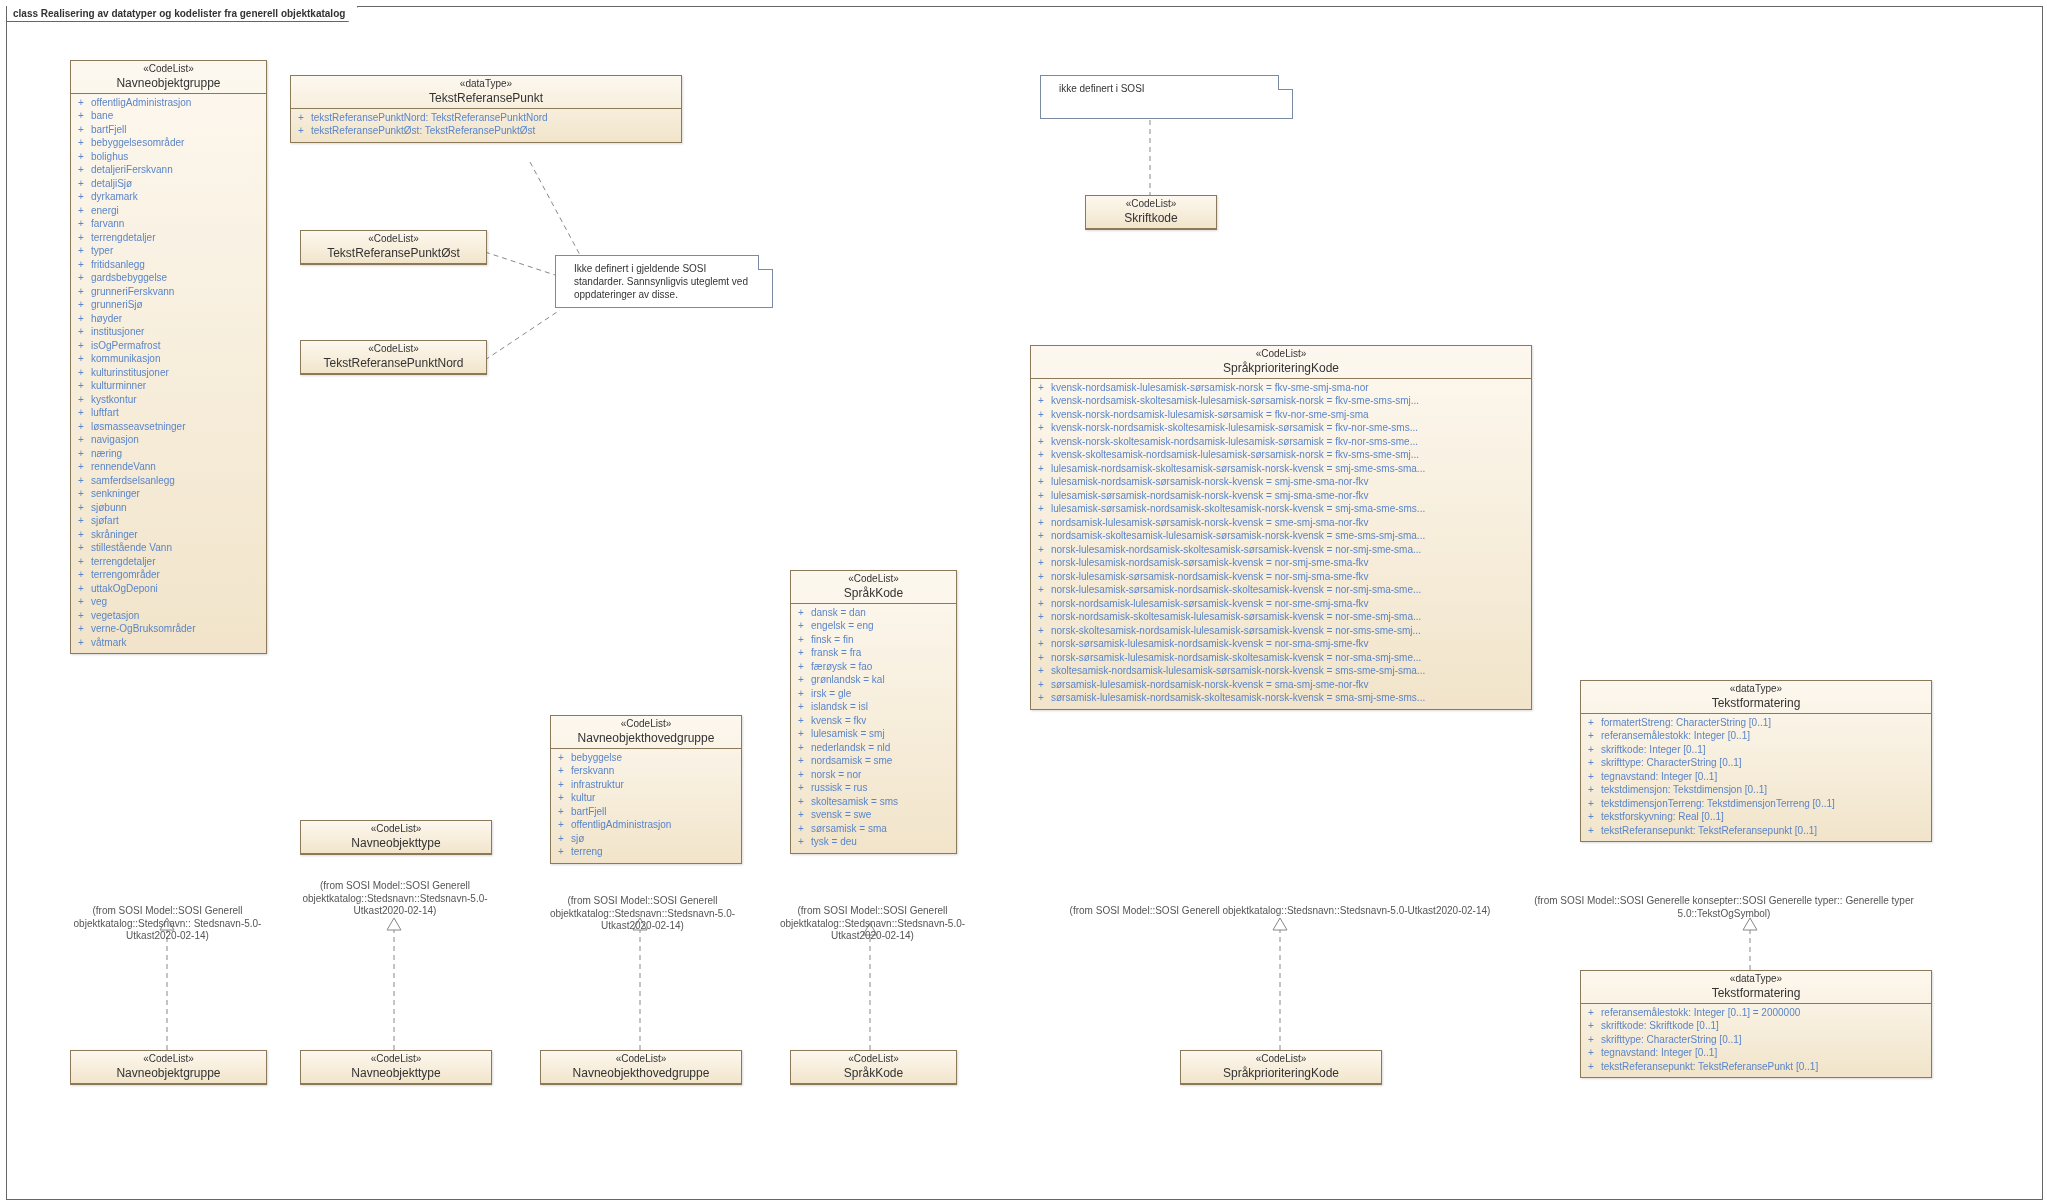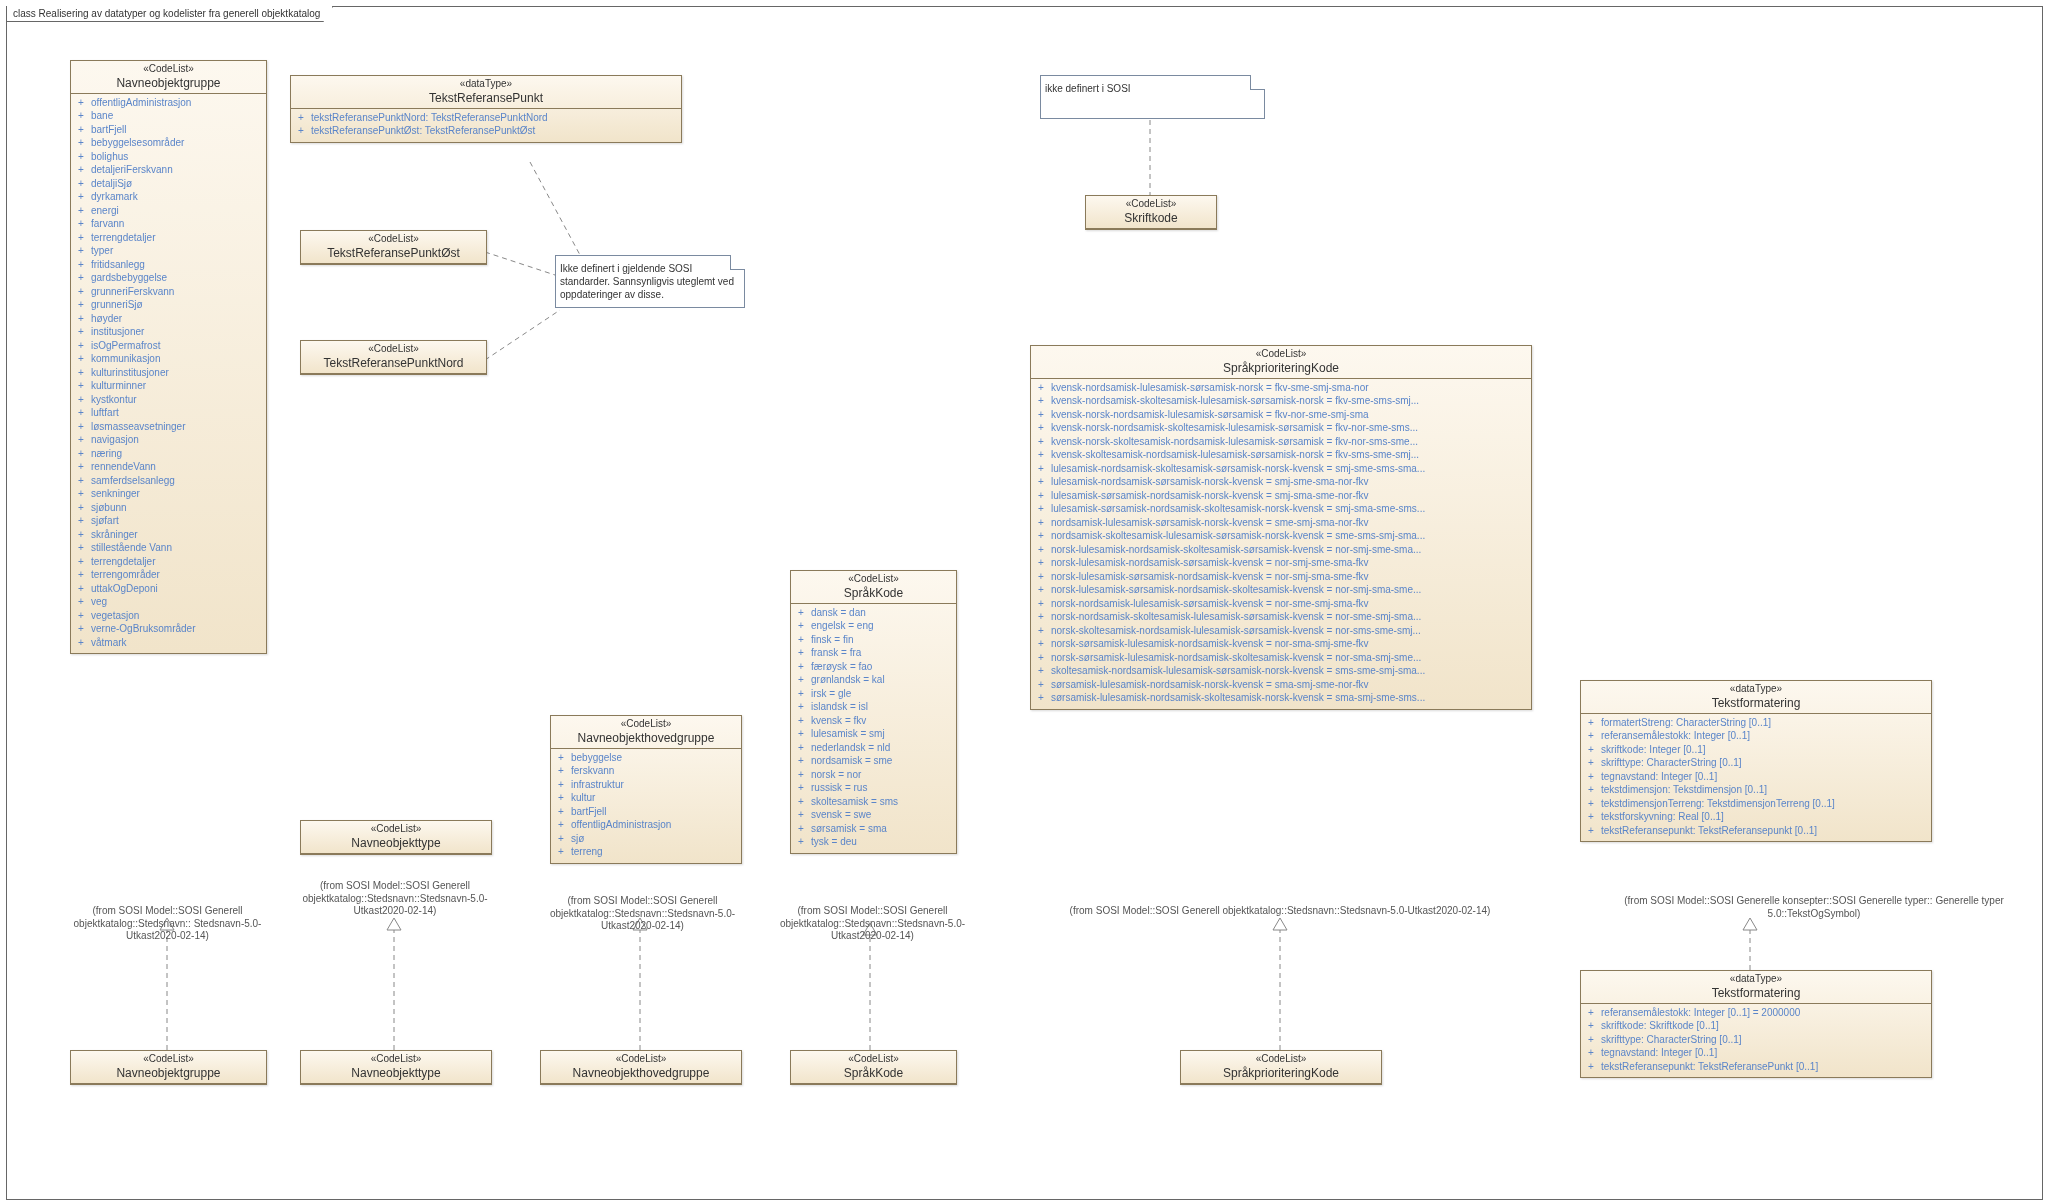--- a/index.html
+++ b/index.html
@@ -1,27 +1,27 @@
 <!DOCTYPE html>
 <html><head>
 <meta charset="utf-8">
 <style>
 html,body{margin:0;padding:0;background:#fff;font-family:"Segoe UI",Arial,sans-serif;font-size:10px;color:#333}
 .stage{position:relative;width:2047px;height:1204px}
 .frame{position:absolute;left:6px;top:6px;width:2035px;height:1192px;border:1px solid #666}
-.frame-title{position:absolute;left:-1px;top:-1px;border:1px solid #666;border-top:none;border-bottom-right-radius:0;padding:2px 12px 2px 6px;background:#fff;font-weight:normal;clip-path:polygon(0 0,100% 0,calc(100% - 10px) 100%,0 100%)}
+.frame-title{position:absolute;left:-1px;top:-1px;border:1px solid #666;border-top:none;border-bottom-right-radius:0;padding:2px 12px 2px 6px;background:#fff;font-weight:bold;clip-path:polygon(0 0,100% 0,calc(100% - 10px) 100%,0 100%)}
 .box{position:absolute;border:1px solid #8a7a5a;background:linear-gradient(#fdf8ef,#f1e4ca);box-shadow:1px 1px 2px rgba(0,0,0,.15)}
 .box .hdr{border-bottom:1px solid #8a7a5a;text-align:center;line-height:1.25;padding:2px 17px}
 .box .st{font-size:10px}
 .box .nm{font-weight:normal;font-size:12px}
 .box .body{padding:2px 6px 4px 6px}
 .row{display:flex;gap:6px;white-space:nowrap;line-height:1.35}
 .row .vis{color:#5a85c9;width:8px;text-align:center}
 .row .txt{color:#5a85c9}
-.note{position:absolute;border:1px solid #7a8aa0;background:#fff;padding:6px 4px;font-size:10px;line-height:1.3}
+.note{position:absolute;border:1px solid #7a8aa0;background:#fff;padding:6px 18px;font-size:10px;line-height:1.3}
 .note:before{content:"";position:absolute;right:-1px;top:-1px;width:14px;height:14px;border-left:1px solid #7a8aa0;border-bottom:1px solid #7a8aa0;background:#fff}
 .note:after{content:"";position:absolute;right:-1px;top:-1px;border-style:solid;border-width:0 14px 14px 0;border-color:transparent #fff transparent transparent}
 .caption{position:absolute;color:#555;font-size:10px;text-align:center;line-height:1.25}
 svg.lines{position:absolute;left:0;top:0;width:2047px;height:1204px;pointer-events:none}
 .dash{stroke:#888;stroke-width:1;stroke-dasharray:5 4;fill:none}
 .tri{fill:#fff;stroke:#888;stroke-width:1}
 </style>
 </head>
 <body>
 
@@ -615,14 +615,14 @@
         <div class="st">«CodeList»</div>
         <div class="nm">SpråkprioriteringKode</div>
       </div>
   </div>
 
   <div class="caption" style="left:60px;top:905px;width:215px">(from SOSI Model::SOSI Generell objektkatalog::Stedsnavn:: Stedsnavn-5.0-Utkast2020-02-14)</div>
   <div class="caption" style="left:285px;top:880px;width:220px">(from SOSI Model::SOSI Generell objektkatalog::Stedsnavn::Stedsnavn-5.0-Utkast2020-02-14)</div>
   <div class="caption" style="left:535px;top:895px;width:215px">(from SOSI Model::SOSI Generell objektkatalog::Stedsnavn::Stedsnavn-5.0-Utkast2020-02-14)</div>
   <div class="caption" style="left:760px;top:905px;width:225px">(from SOSI Model::SOSI Generell objektkatalog::Stedsnavn::Stedsnavn-5.0-Utkast2020-02-14)</div>
   <div class="caption" style="left:1060px;top:905px;width:440px">(from SOSI Model::SOSI Generell objektkatalog::Stedsnavn::Stedsnavn-5.0-Utkast2020-02-14)</div>
-  <div class="caption" style="left:1614px;top:895px;width:400px">(from SOSI Model::SOSI Generelle konsepter::SOSI Generelle typer:: Generelle typer 5.0::TekstOgSymbol)</div>
+  <div class="caption" style="left:1524px;top:895px;width:400px">(from SOSI Model::SOSI Generelle konsepter::SOSI Generelle typer:: Generelle typer 5.0::TekstOgSymbol)</div>
 </div>
 
 </body></html>

